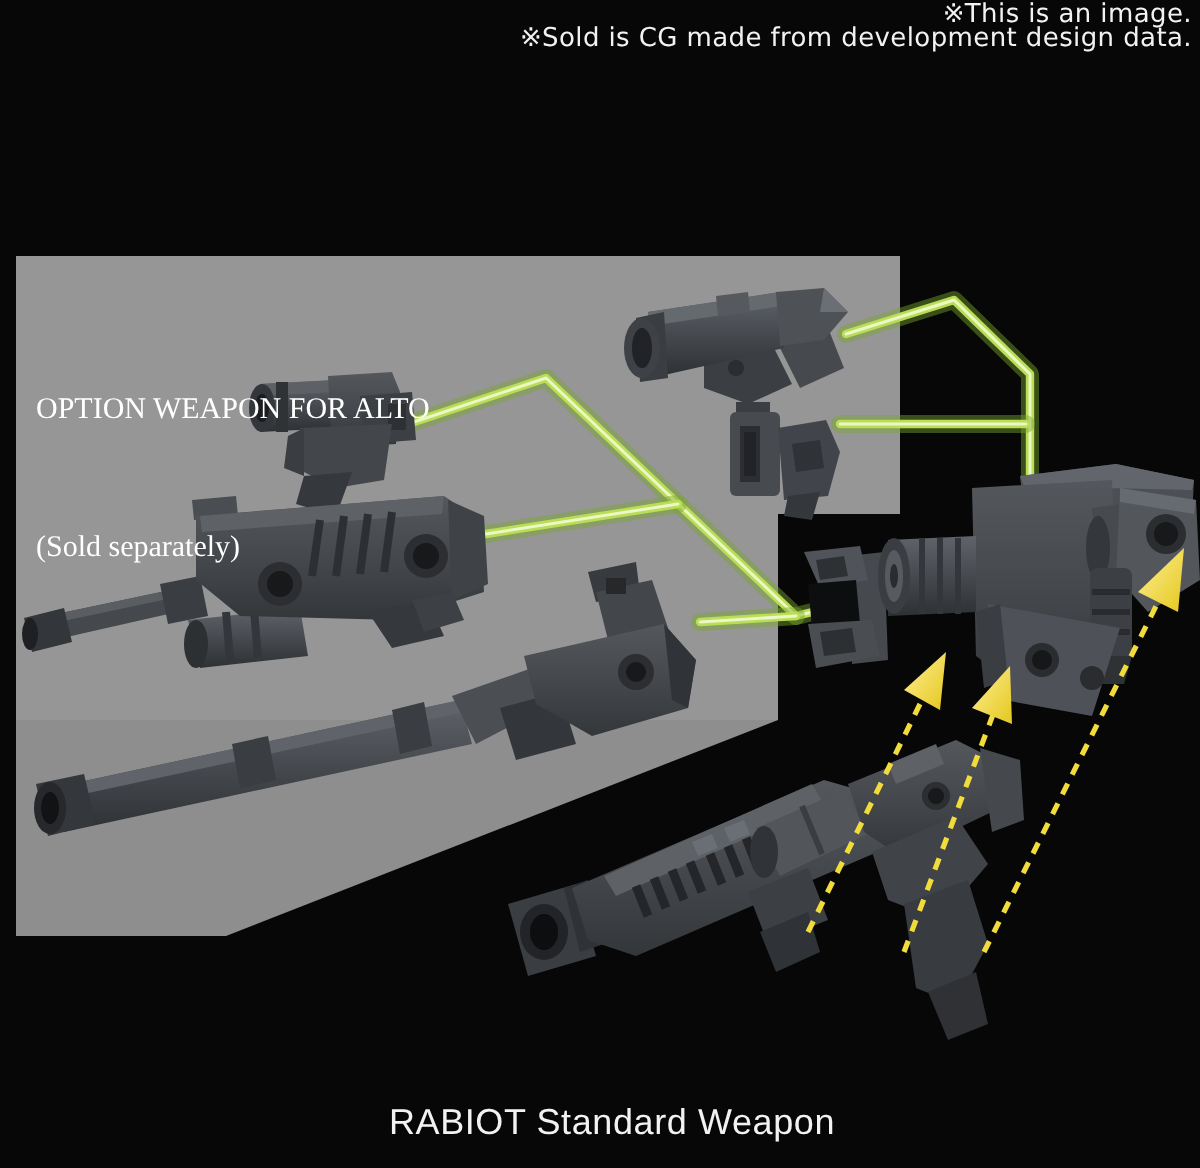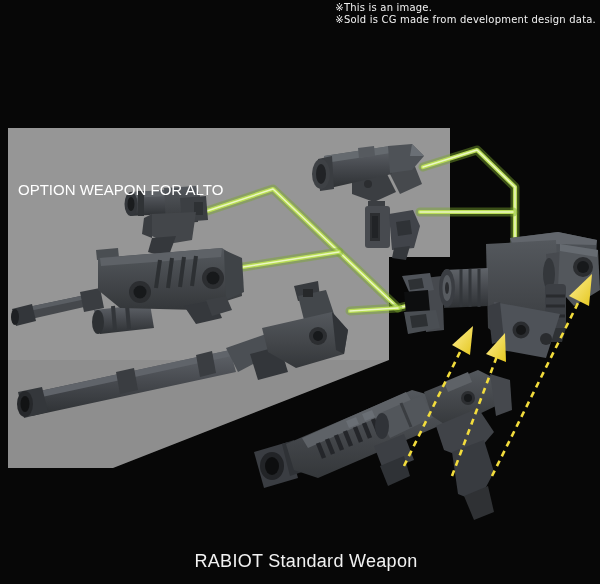--- a/index.html
+++ b/index.html
@@ -3,27 +3,27 @@
 <meta charset="utf-8">
 <style>
   html,body{margin:0;padding:0;background:#000;}
   .stage{
     position:relative;width:600px;height:584px;overflow:hidden;
     background:var(--background,#070707);
     font-family:"DejaVu Sans",sans-serif;
   }
   .stage svg{position:absolute;left:0;top:0;}
   .notices{
-    position:absolute;top:2px;right:4px;text-align:left;
-    font-size:10px;line-height:11.5px;color:var(--caption-text,#eee);
+    position:absolute;top:2px;right:4px;text-align:right;
+    font-size:13px;line-height:11.5px;color:var(--caption-text,#eee);
     letter-spacing:.2px;
   }
   .panel-label{
-    position:absolute;left:18px;top:132px;
-    font-family:Liberation Sans, sans-serif;
+    position:absolute;left:18px;top:148px;
+    font-family:Liberation Serif, serif;
     font-size:15px;line-height:23px;color:#ffffff;white-space:pre;
   }
   .footer-caption{
     position:absolute;left:0;top:551px;width:612px;text-align:center;
     font-family:"Liberation Sans","DejaVu Sans",sans-serif;
     font-size:18px;color:var(--caption-text,#f4f4f4);letter-spacing:.3px;
   }
 </style>
 </head>
 <body>
@@ -247,16 +247,17 @@
   </g>
 </svg>
 
   <div class="notices">
     <div>※This is an image.</div>
     <div>※Sold is CG made from development design data.</div>
   </div>
 
   <div class="panel-label">
     <div>OPTION WEAPON FOR ALTO</div>
+    <div>(Sold separately)</div>
   </div>
 
   <div class="footer-caption">RABIOT Standard Weapon</div>
 </div>
 
 </body></html>

